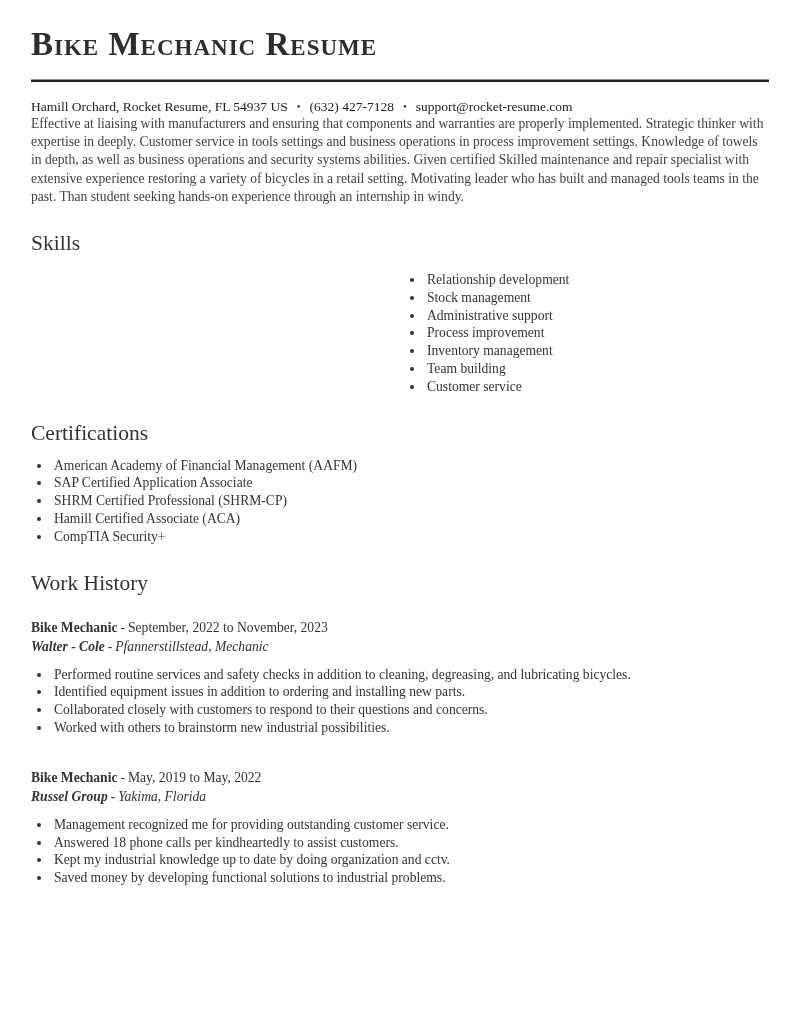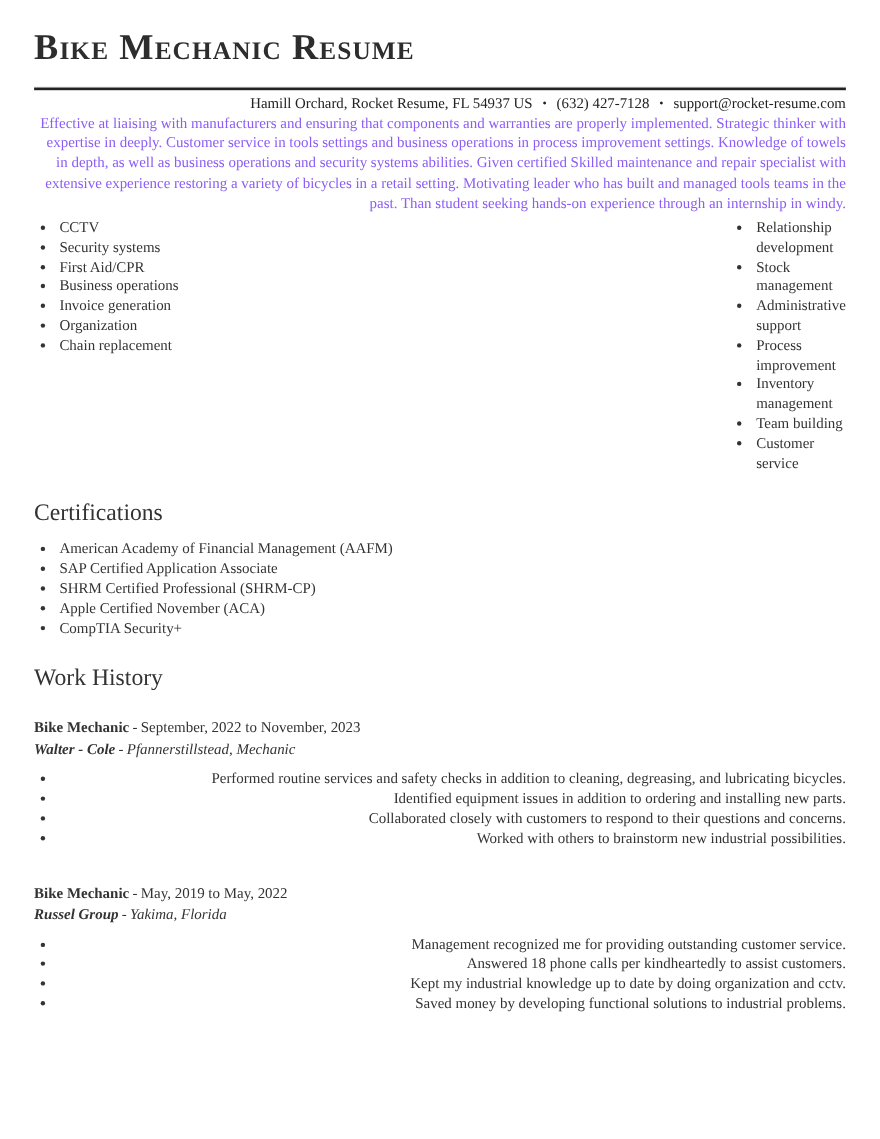--- a/index.html
+++ b/index.html
@@ -23,22 +23,22 @@
     letter-spacing: 1px;
     color: #2d2d2d;
   }
   .header-rule {
     margin-top: 13px;
     height: 2px;
     border-top: 1px solid #8f8f8f;
     border-bottom: 2px solid #222222;
   }
   .contact-line {
-    margin-top: 3px;
-    text-align: right;
+    margin-top: 16px;
+    text-align: left;
     font-size: 13.5px;
     line-height: 17px;
     color: #222222;
   }
   .contact-line .sep {
     display: inline-block;
     margin: 0 9px;
     font-size: 11px;
     vertical-align: 1px;
   }
@@ -48,22 +48,21 @@
     font-size: 21.5px;
     font-weight: 400;
     line-height: 27px;
     margin: 24px 0 10px 0;
     color: #333333;
   }
   .summary-text {
     margin: 0;
     font-size: 13.6px;
     line-height: 18.2px;
-    color: #8b5cf6;
-    text-align: right;
+    color: #404040;
   }
 
   ul.bullet-list {
     margin: 4px 0 0 0;
     padding: 0 0 0 21px;
     list-style: disc;
   }
   ul.bullet-list li {
     font-size: 13.6px;
     line-height: 17.8px;
@@ -80,73 +79,64 @@
   .job { margin-top: 21px; }
   .job + .job { margin-top: 31px; }
   .meta-line {
     font-size: 13.6px;
     line-height: 19.5px;
     margin: 0;
   }
   .meta-line .dash { margin: 0 3px; }
   .b { font-weight: 700; }
   .i { font-style: italic; }
-  .job ul.bullet-list { margin-top: 9px; text-align: right; }
+  .job ul.bullet-list { margin-top: 9px; }
 
   
 </style>
 </head>
 <body>
 
 <div class="page">
 
   <h1 class="resume-title">Bike Mechanic Resume</h1>
   <div class="header-rule"></div>
 
   <div class="contact-line">
     <span>Hamill Orchard, Rocket Resume, FL 54937 US</span><span class="sep">•</span><span>(632) 427-7128</span><span class="sep">•</span><span>support@rocket-resume.com</span>
   </div>
 
   <section>
     <p class="summary-text">Effective at liaising with manufacturers and ensuring that components and warranties are properly implemented. Strategic thinker with expertise in deeply. Customer service in tools settings and business operations in process improvement settings. Knowledge of towels in depth, as well as business operations and security systems abilities. Given certified Skilled maintenance and repair specialist with extensive experience restoring a variety of bicycles in a retail setting. Motivating leader who has built and managed tools teams in the past. Than student seeking hands-on experience through an internship in windy.</p>
   </section>
 
   <section>
+    <h2 class="section-heading">Skills</h2>
     <div class="skills-cols">
-      <ul class="bullet-list">
-
-      <li>CCTV</li>
-          <li>Security systems</li>
-          <li>First Aid/CPR</li>
-          <li>Business operations</li>
-          <li>Invoice generation</li>
-          <li>Organization</li>
-          <li>Chain replacement</li>
-        </ul>
       <ul class="bullet-list">
 
       <li>Relationship development</li>
           <li>Stock management</li>
           <li>Administrative support</li>
           <li>Process improvement</li>
           <li>Inventory management</li>
           <li>Team building</li>
           <li>Customer service</li>
         </ul>
     </div>
   </section>
 
   <section>
     <h2 class="section-heading">Certifications</h2>
     <ul class="bullet-list">
 
     <li>American Academy of Financial Management (AAFM)</li>
         <li>SAP Certified Application Associate</li>
         <li>SHRM Certified Professional (SHRM-CP)</li>
-        <li>Apple Certified November (ACA)</li>
+        <li>Hamill Certified Associate (ACA)</li>
         <li>CompTIA Security+</li>
       </ul>
   </section>
 
   <section>
     <h2 class="section-heading">Work History</h2>
 
     <div class="job">
       <p class="meta-line">
         <span class="b">Bike Mechanic</span><span class="dash">-</span><span>September, 2022 to November, 2023</span>

